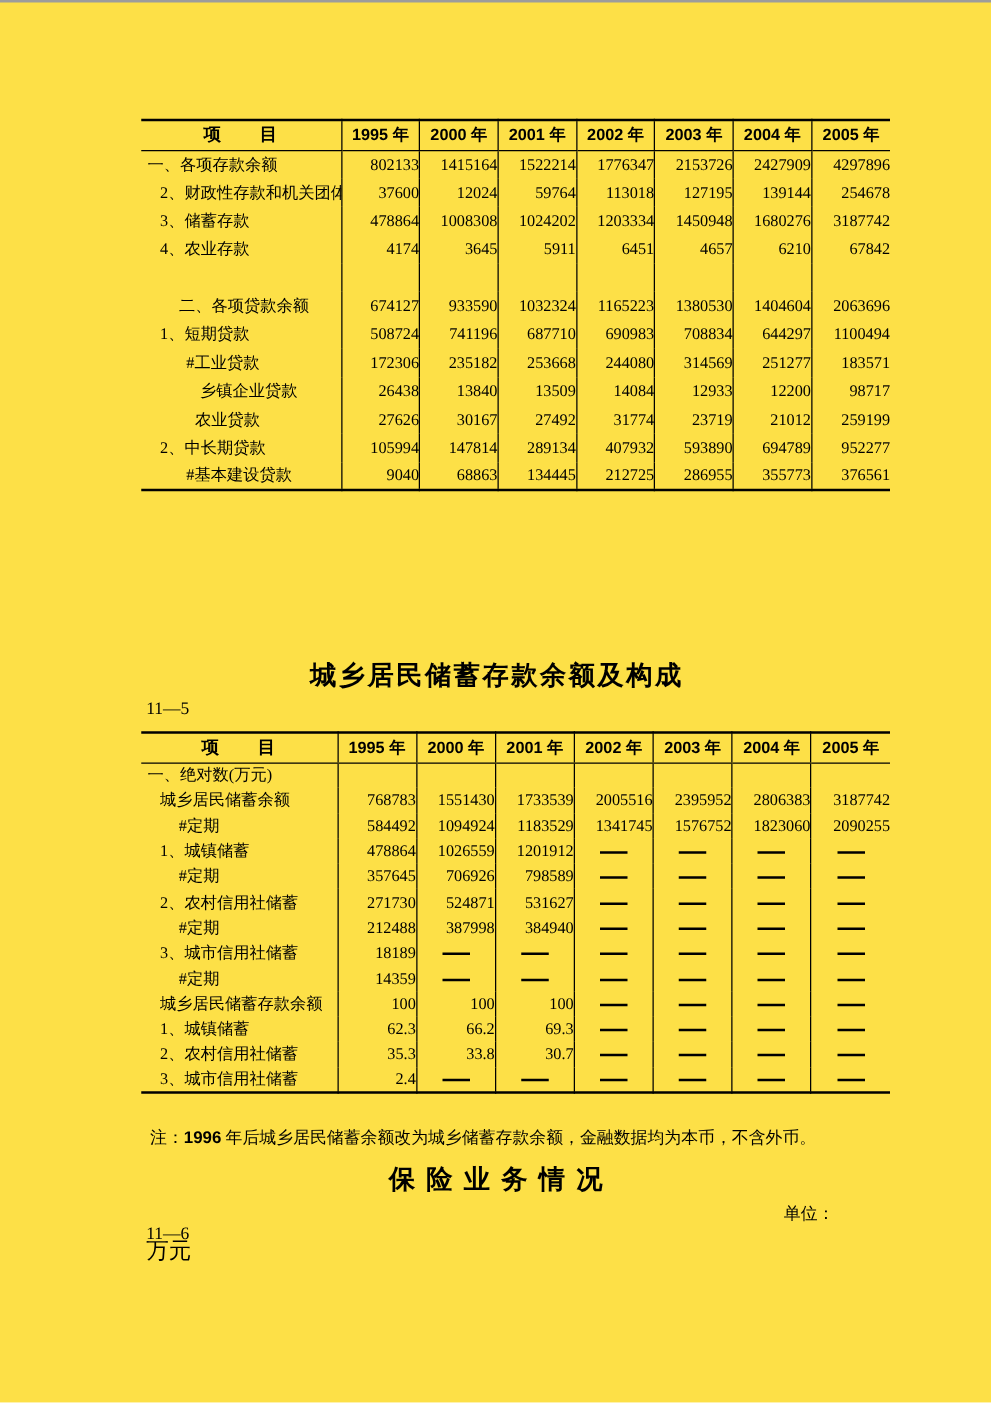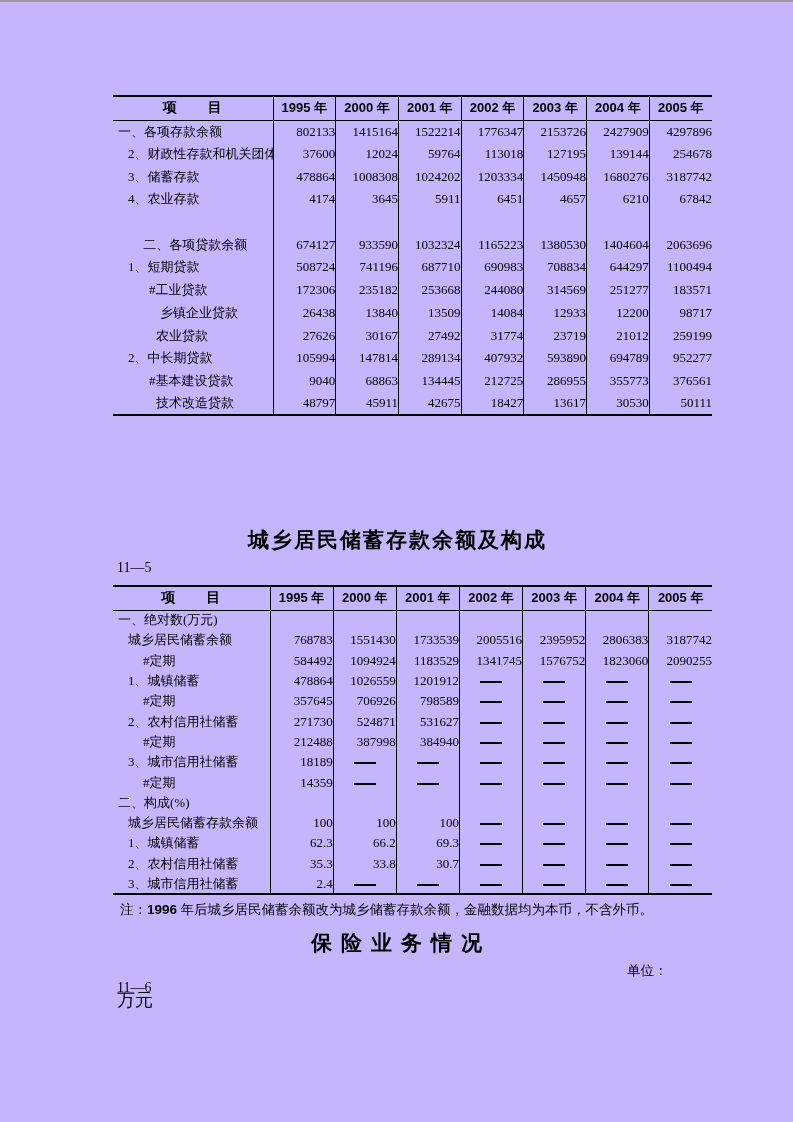--- a/index.html
+++ b/index.html
@@ -1,17 +1,17 @@
 <!DOCTYPE html>
 <html><head>
 <meta charset="utf-8">
 <style>
   html, body { margin:0; padding:0; background:#fff; }
   .page {
-    position:relative; width:793px; height:1122px; background:#c4b5fd;
+    position:relative; width:793px; height:1122px; background:#fde047;
     border-top:2px solid #9c9c9c; box-sizing:border-box;
     font-family:"Liberation Serif","DejaVu Serif",serif; color:#000;
     overflow:hidden;
   }
   
   table.dt {
     position:absolute; left:113px; width:599px;
     border-collapse:collapse; table-layout:fixed;
     border-top:2px solid #000; border-bottom:2px solid #000;
     font-size:13px;
@@ -196,30 +196,20 @@
         <tr>
           <td class="lbl" style="padding-left: 36px;">#基本建设贷款</td>
           <td class="vline num">9040</td>
           <td class="vline num">68863</td>
           <td class="vline num">134445</td>
           <td class="vline num">212725</td>
           <td class="vline num">286955</td>
           <td class="vline num">355773</td>
           <td class="vline num">376561</td>
         </tr>
-        <tr>
-          <td class="lbl" style="padding-left: 43px;">技术改造贷款</td>
-          <td class="vline num">48797</td>
-          <td class="vline num">45911</td>
-          <td class="vline num">42675</td>
-          <td class="vline num">18427</td>
-          <td class="vline num">13617</td>
-          <td class="vline num">30530</td>
-          <td class="vline num">50111</td>
-        </tr>
       </tbody>
     </table>
 
 
   <h2 id="title2" class="ttl">城乡居民储蓄存款余额及构成</h2>
   <div id="tno5" class="tno">11—5</div>
 
   <table id="t2" class="dt">
       <colgroup>
         <col style="width: 157px;">
@@ -328,30 +318,20 @@
           <td class="lbl" style="padding-left: 30px;">#定期</td>
           <td class="vline num">14359</td>
           <td class="vline dashcell"><span class="dash"></span></td>
           <td class="vline dashcell"><span class="dash"></span></td>
           <td class="vline dashcell"><span class="dash"></span></td>
           <td class="vline dashcell"><span class="dash"></span></td>
           <td class="vline dashcell"><span class="dash"></span></td>
           <td class="vline dashcell"><span class="dash"></span></td>
         </tr>
         <tr>
-          <td class="lbl" style="padding-left: 5px;">二、构成(%)</td>
-          <td class="vline num"></td>
-          <td class="vline num"></td>
-          <td class="vline num"></td>
-          <td class="vline num"></td>
-          <td class="vline num"></td>
-          <td class="vline num"></td>
-          <td class="vline num"></td>
-        </tr>
-        <tr>
           <td class="lbl" style="padding-left: 15px;">城乡居民储蓄存款余额</td>
           <td class="vline num">100</td>
           <td class="vline num">100</td>
           <td class="vline num">100</td>
           <td class="vline dashcell"><span class="dash"></span></td>
           <td class="vline dashcell"><span class="dash"></span></td>
           <td class="vline dashcell"><span class="dash"></span></td>
           <td class="vline dashcell"><span class="dash"></span></td>
         </tr>
         <tr>

